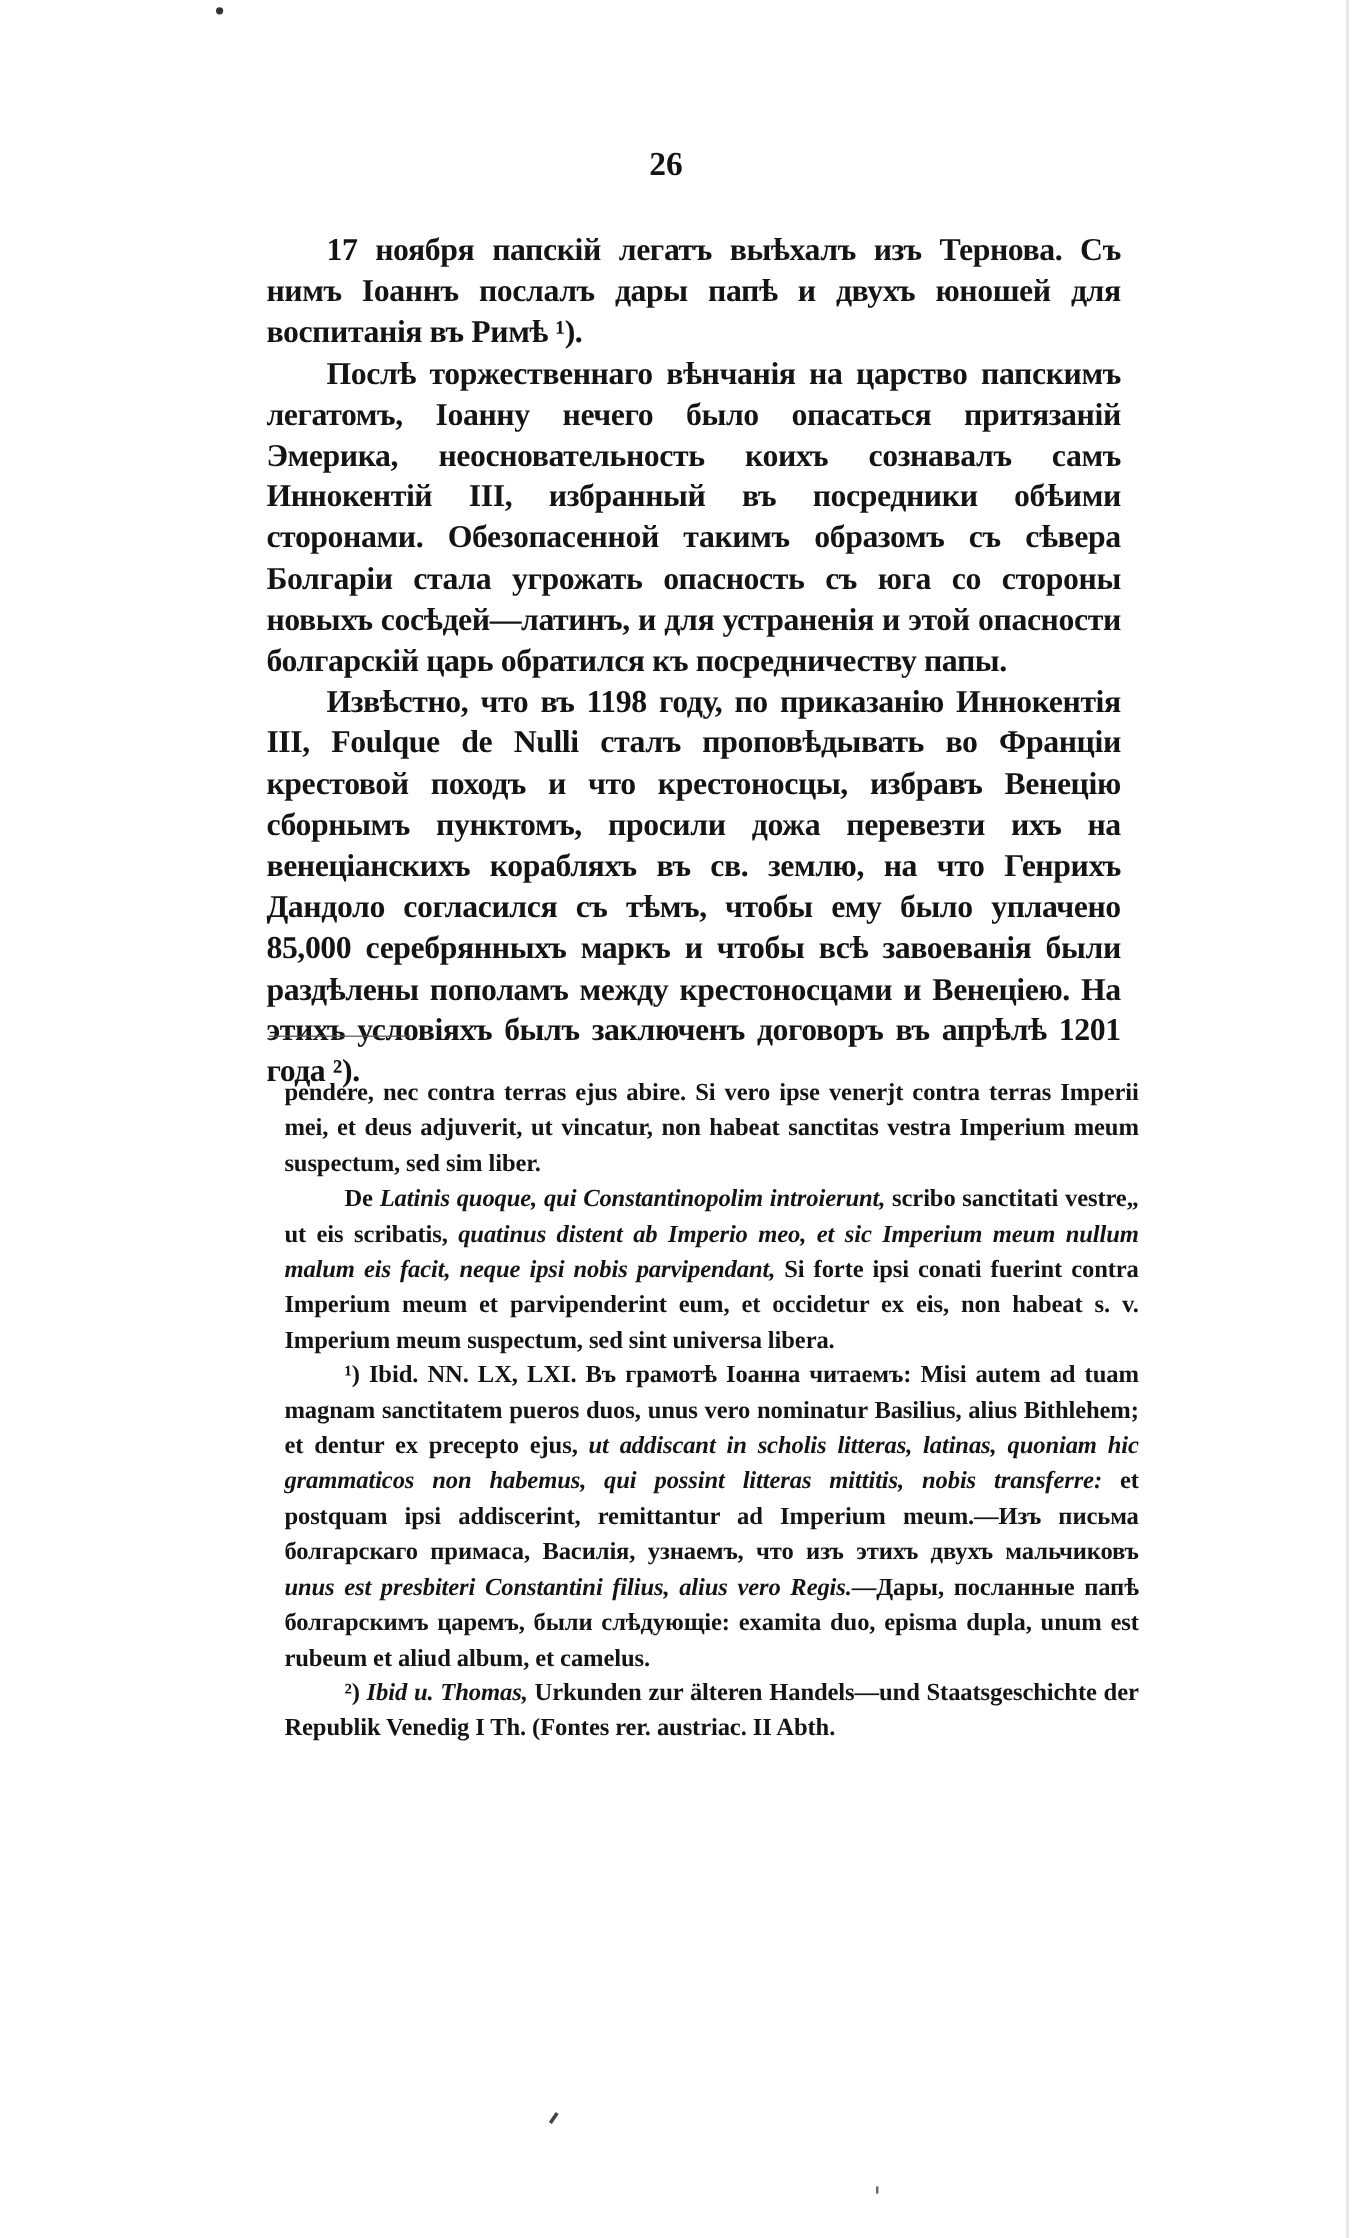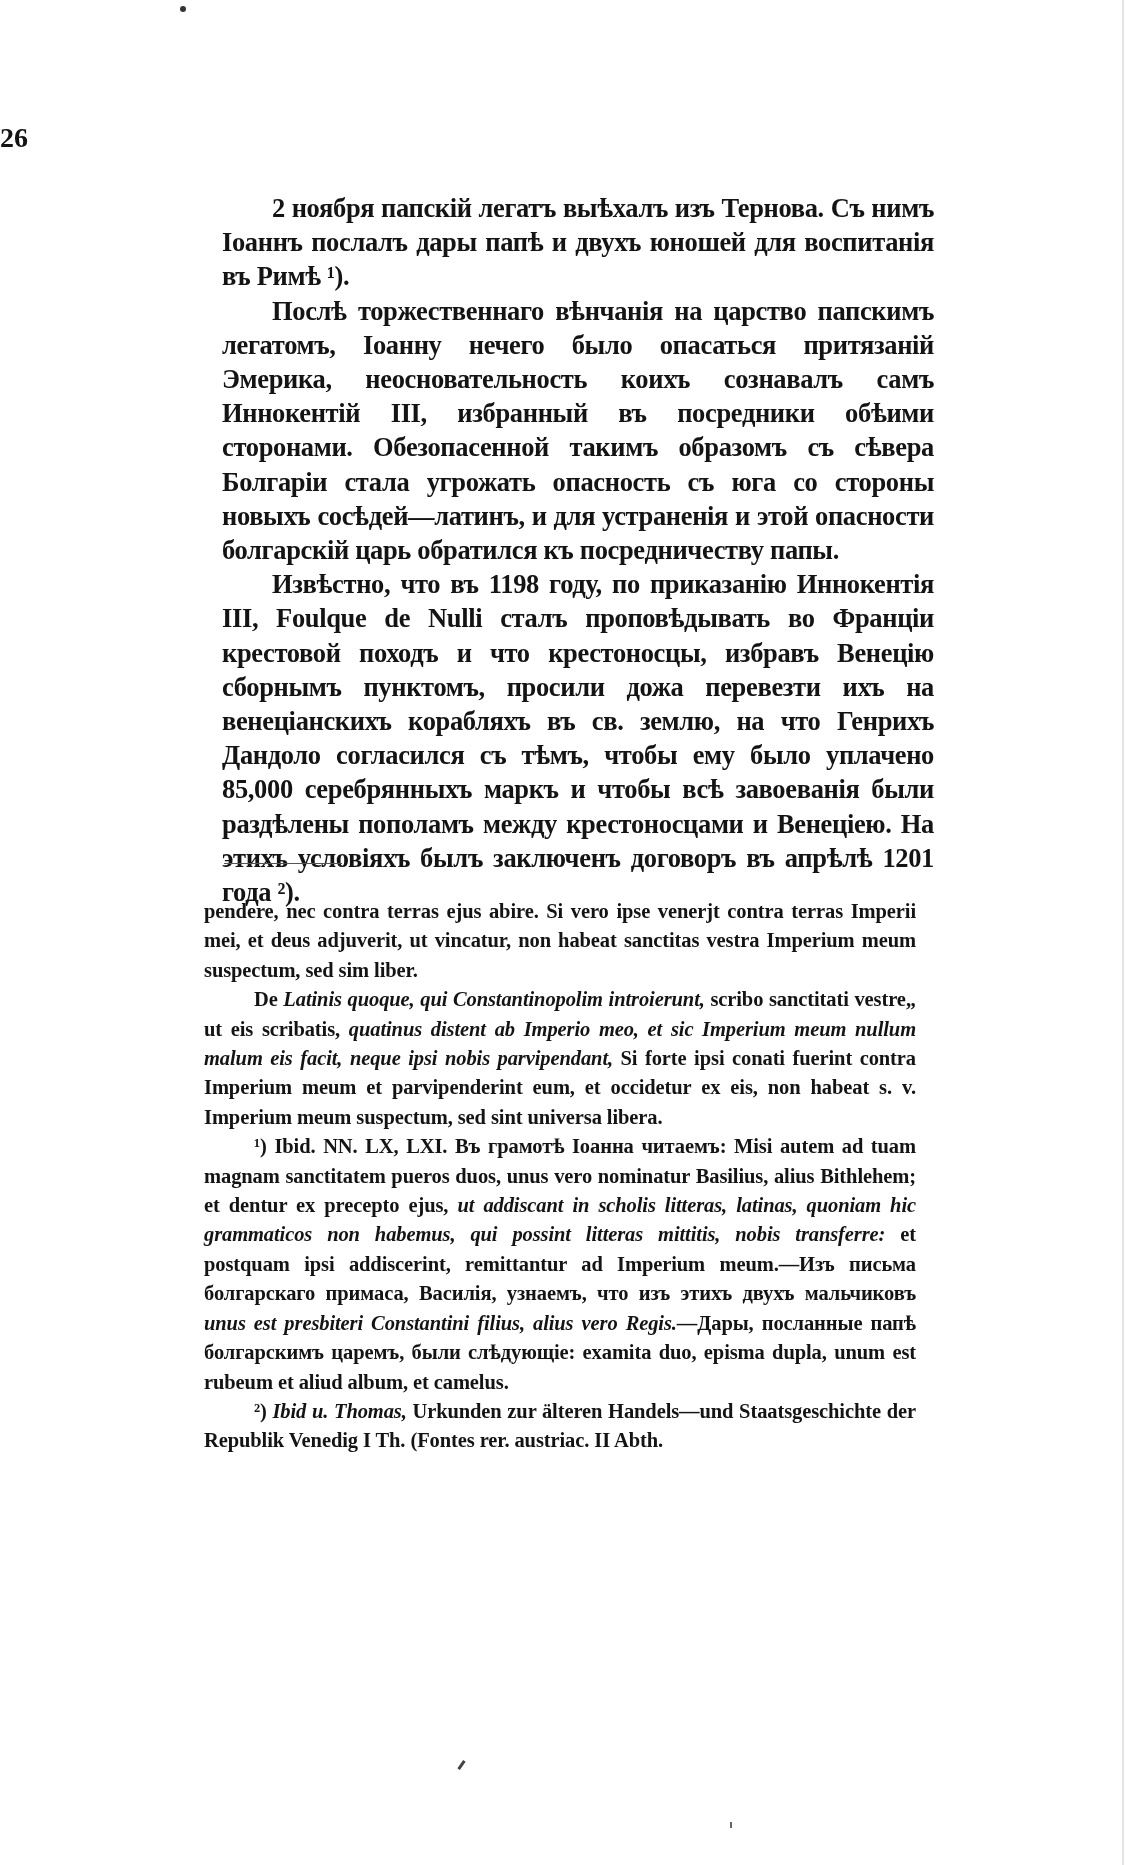--- a/index.html
+++ b/index.html
@@ -1,44 +1,44 @@
 <!DOCTYPE html>
 <html><head>
   <meta charset="utf-8">
   <style>
     html, body { margin: 0; padding: 0; background: #ffffff; }
     body { width: 1140px; height: 1865px; position: relative; overflow: hidden;
       font-family: "Liberation Serif", "DejaVu Serif", serif; color: #141414; }
     .page-edge-right { position: absolute; left: 1122px; top: 0; width: 2px; height: 1865px; background: #e4e4e4; }
     .dot-top { position: absolute; left: 180px; top: 6px; width: 6px; height: 6px; border-radius: 50%; background: #333; }
-    .page-number { position: absolute; left: 0; width: 1110px; top: 122px; 
+    .page-number { position: absolute; left: 0; width: 1110px; top: 122px; text-align: center;
       font-size: 28px; font-weight: bold; }
     .body-block { position: absolute; left: 222px; top: 191px; width: 712px; }
     .para { font-size: 26.5px; line-height: 34.2px; text-align: justify; margin: 0;
       letter-spacing: -0.35px; font-weight: 600; }
     .para .indent { display: inline-block; width: 50px; }
     .sep { position: absolute; left: 224px; top: 863px; width: 118px; height: 1px; background: #555; }
-    .notes-block { position: absolute; left: 204px; top: 897px; width: 712px; }
+    .notes-block { position: absolute; left: 237px; top: 897px; width: 712px; }
     .note { font-size: 20.5px; line-height: 29.4px; text-align: justify; margin: 0;
       letter-spacing: -0.1px; font-weight: bold; }
     .note .indent { display: inline-block; width: 50px; }
     .note i { font-style: italic; margin-top: 11px; }
     .crumb { position: absolute; left: 460px; top: 1760px; width: 3px; height: 10px; background: #444; transform: rotate(35deg); }
     .crumb2 { position: absolute; left: 730px; top: 1822px; width: 2px; height: 6px; background: #666; }
   </style>
 </head>
 <body>
 
 <div class="dot-top"></div>
 <div class="page-edge-right"></div>
 
 <div class="page-number">26</div>
 
 <div class="body-block">
-  <p class="para"><span class="indent"></span><span>2 ноября папскій легатъ выѣхалъ изъ Тернова. Съ нимъ Іоаннъ послалъ дары папѣ и двухъ юношей для воспитанія въ Римѣ ¹).</span></p>
+  <p class="para"><span class="indent"></span><span>17 ноября папскій легатъ выѣхалъ изъ Тернова. Съ нимъ Іоаннъ послалъ дары папѣ и двухъ юношей для воспитанія въ Римѣ ¹).</span></p>
   <p class="para"><span class="indent"></span><span>Послѣ торжественнаго вѣнчанія на царство папскимъ легатомъ, Іоанну нечего было опасаться притязаній Эмерика, неосновательность коихъ сознавалъ самъ Иннокентій III, избранный въ посредники обѣими сторонами. Обезопасенной такимъ образомъ съ сѣвера Болгаріи стала угрожать опасность съ юга со стороны новыхъ сосѣдей—латинъ, и для устраненія и этой опасности болгарскій царь обратился къ посредничеству папы.</span></p>
   <p class="para"><span class="indent"></span><span>Извѣстно, что въ 1198 году, по приказанію Иннокентія III, Foulque de Nulli сталъ проповѣдывать во Франціи крестовой походъ и что крестоносцы, избравъ Венецію сборнымъ пунктомъ, просили дожа перевезти ихъ на венеціанскихъ корабляхъ въ св. землю, на что Генрихъ Дандоло согласился съ тѣмъ, чтобы ему было уплачено 85,000 серебрянныхъ маркъ и чтобы всѣ завоеванія были раздѣлены пополамъ между крестоносцами и Венеціею. На этихъ условіяхъ былъ заключенъ договоръ въ апрѣлѣ 1201 года ²).</span></p>
 </div>
 
 <div class="sep"></div>
 
 <div class="notes-block">
   <p class="note"><span>pendere, nec contra terras ejus abire. Si vero ipse venerjt contra terras Imperii mei, et deus adjuverit, ut vincatur, non habeat sanctitas vestra Imperium meum suspectum, sed sim liber.</span></p>
   <p class="note"><span class="indent"></span><span>De </span><i>Latinis quoque, qui Constantinopolim introierunt,</i><span> scribo sanctitati vestre„ ut eis scribatis, </span><i>quatinus distent ab Imperio meo, et sic Imperium meum nullum malum eis facit, neque ipsi nobis parvipendant,</i><span> Si forte ipsi conati fuerint contra Imperium meum et parvipenderint eum, et occidetur ex eis, non habeat s. v. Imperium meum suspectum, sed sint universa libera.</span></p>
   <p class="note"><span class="indent"></span><span>¹)</span><span> Ibid. NN. LX, LXI. Въ грамотѣ Іоанна читаемъ: Misi autem ad tuam magnam sanctitatem pueros duos, unus vero nominatur Basilius, alius Bithlehem; et dentur ex precepto ejus, </span><i>ut addiscant in scholis litteras, latinas, quoniam hic grammaticos non habemus, qui possint litteras mittitis, nobis transferre:</i><span> et postquam ipsi addiscerint, remittantur ad Imperium meum.—Изъ письма болгарскаго примаса, Василія, узнаемъ, что изъ этихъ двухъ мальчиковъ </span><i>unus est presbiteri Constantini filius, alius vero Regis.</i><span>—Дары, посланные папѣ болгарскимъ царемъ, были слѣдующіе: examita duo, episma dupla, unum est rubeum et aliud album, et camelus.</span></p>

